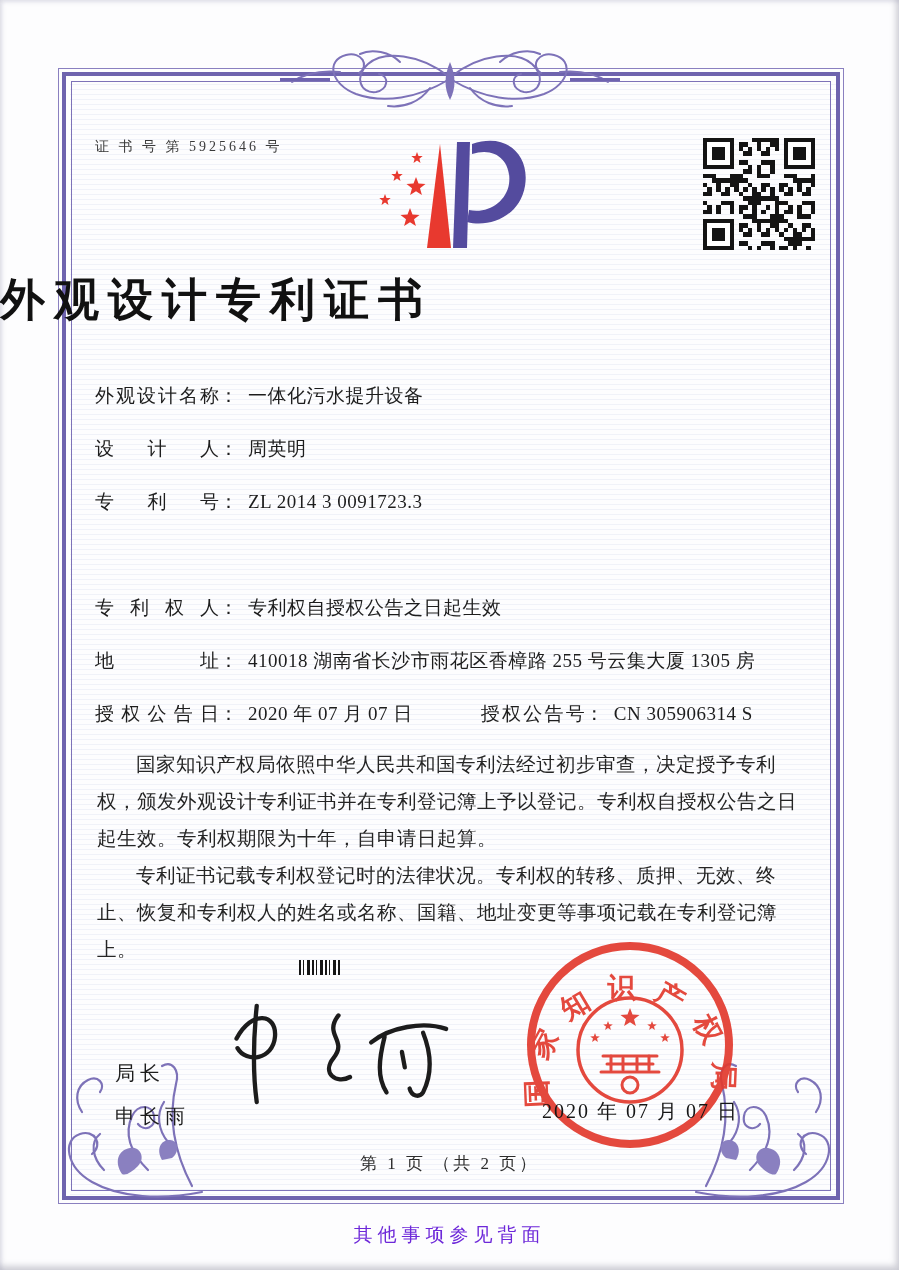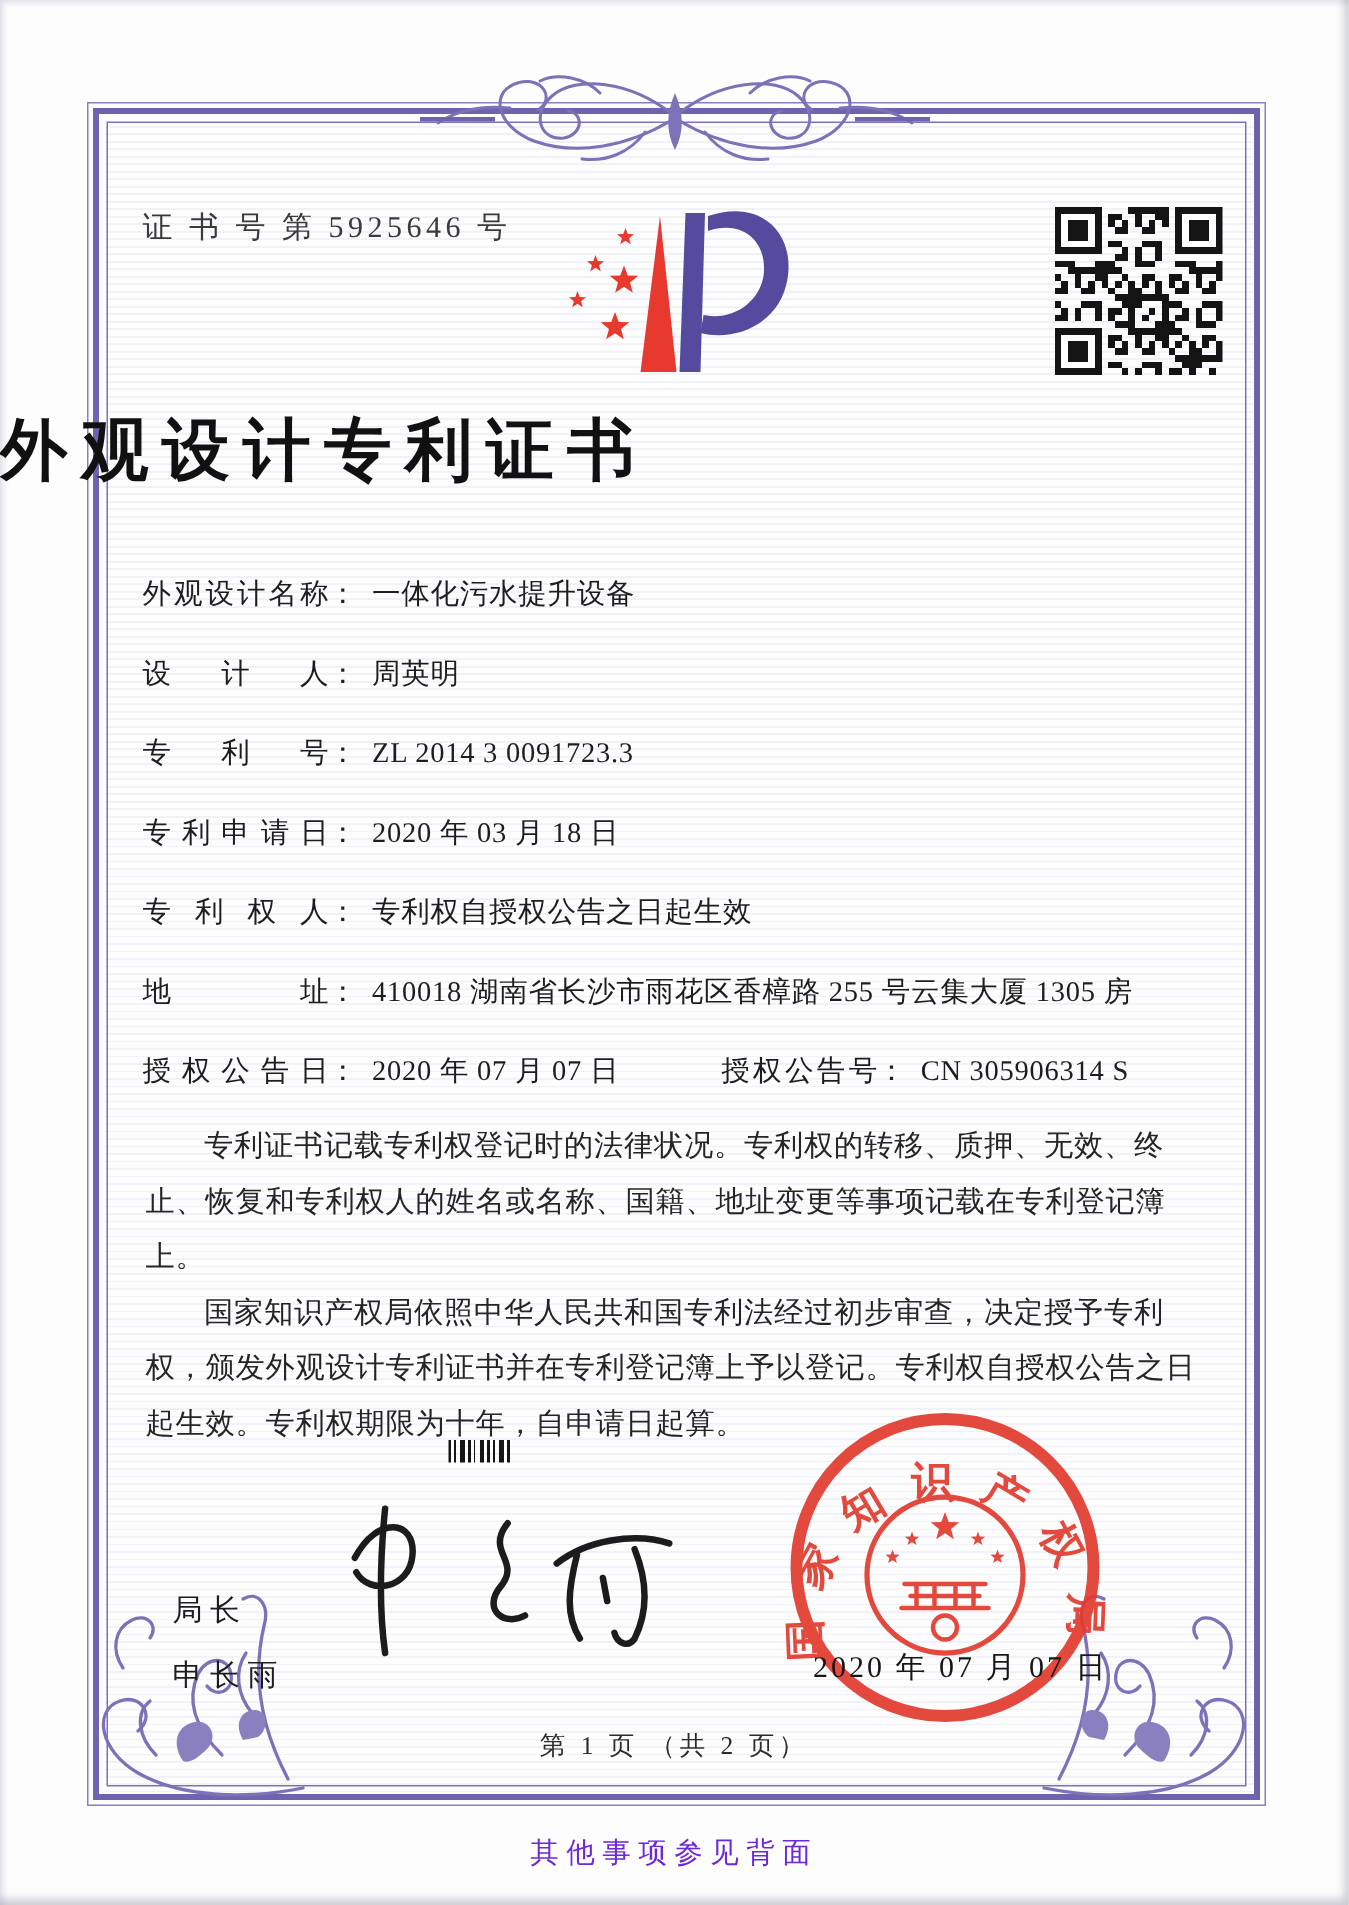--- a/index.html
+++ b/index.html
@@ -14,21 +14,21 @@
     content:"";position:absolute;left:70px;top:80px;right:60px;bottom:75px;
     background:repeating-linear-gradient(0deg,rgba(188,198,228,.20) 0 1px,transparent 1px 5px);
     pointer-events:none;
   }
   
   .frame{position:absolute;left:62px;top:72px;width:770px;height:1120px;border:4px solid #6e63ae;}
   .frame::before{content:"";position:absolute;inset:-8px;border:1px solid #8a80c0;}
   .frame::after{content:"";position:absolute;inset:5px;border:1px solid #7d72b8;}
   .ornament{position:absolute;pointer-events:none;}
   
-  .cert-no{position:absolute;left:95px;top:138px;font-size:20px;letter-spacing:3px;color:#3a3a3a;}
+  .cert-no{position:absolute;left:95px;top:138px;font-size:14px;letter-spacing:3px;color:#3a3a3a;}
   .logo{position:absolute;left:366px;top:130px;width:180px;height:128px;}
   .qr{position:absolute;left:703px;top:138px;width:112px;height:112px;}
   .title{
     position:absolute;left:0;top:270px;width:100%;text-align:left;
     font-size:45px;font-weight:700;letter-spacing:9px;color:#111;
   }
   
   .field{position:absolute;left:95px;font-size:19px;white-space:nowrap;color:#1d1d1d;}
   .flabel{display:inline-block;width:124px;text-align:justify;text-align-last:justify;vertical-align:top;}
   .fcolon{display:inline-block;margin-right:10px;}
@@ -331,36 +331,33 @@
 
   <div class="field" style="top:436px">
     <span class="flabel">设计人</span><span class="fcolon">：</span><span class="fvalue">周英明</span>
   </div>
   <div class="field" style="top:383px">
     <span class="flabel">外观设计名称</span><span class="fcolon">：</span><span class="fvalue">一体化污水提升设备</span>
   </div>
   <div class="field" style="top:489px">
     <span class="flabel">专利号</span><span class="fcolon">：</span><span class="fvalue">ZL 2014 3 0091723.3</span>
   </div>
-  <div class="field" style="top:542px">
-    <span class="flabel">专利申请日</span><span class="fcolon">：</span><span class="fvalue">2020 年 03 月 18 日</span>
-  </div>
   <div class="field" style="top:595px">
     <span class="flabel">专利权人</span><span class="fcolon">：</span><span class="fvalue">专利权自授权公告之日起生效</span>
   </div>
   <div class="field" style="top:648px">
     <span class="flabel">地址</span><span class="fcolon">：</span><span class="fvalue">410018 湖南省长沙市雨花区香樟路 255 号云集大厦 1305 房</span>
   </div>
   <div class="field" style="top:701px">
     <span class="flabel">授权公告日</span><span class="fcolon">：</span><span class="fvalue">2020 年 07 月 07 日</span><span class="pair2"><span class="flabel2">授权公告号</span><span class="fcolon">：</span><span class="fvalue">CN 305906314 S</span></span>
   </div>
 
   <div class="body-text">
+    <p>国家知识产权局依照中华人民共和国专利法经过初步审查，决定授予专利权，颁发外观设计专利证书并在专利登记簿上予以登记。专利权自授权公告之日起生效。专利权期限为十年，自申请日起算。</p>
     <p>专利证书记载专利权登记时的法律状况。专利权的转移、质押、无效、终止、恢复和专利权人的姓名或名称、国籍、地址变更等事项记载在专利登记簿上。</p>
-    <p>国家知识产权局依照中华人民共和国专利法经过初步审查，决定授予专利权，颁发外观设计专利证书并在专利登记簿上予以登记。专利权自授权公告之日起生效。专利权期限为十年，自申请日起算。</p>
   </div>
 
   <div class="barcode"></div>
 
   <div class="signer">
     <div>局长</div>
     <div>申长雨</div>
   </div>
 
   <svg class="signature" viewBox="0 0 260 120">

